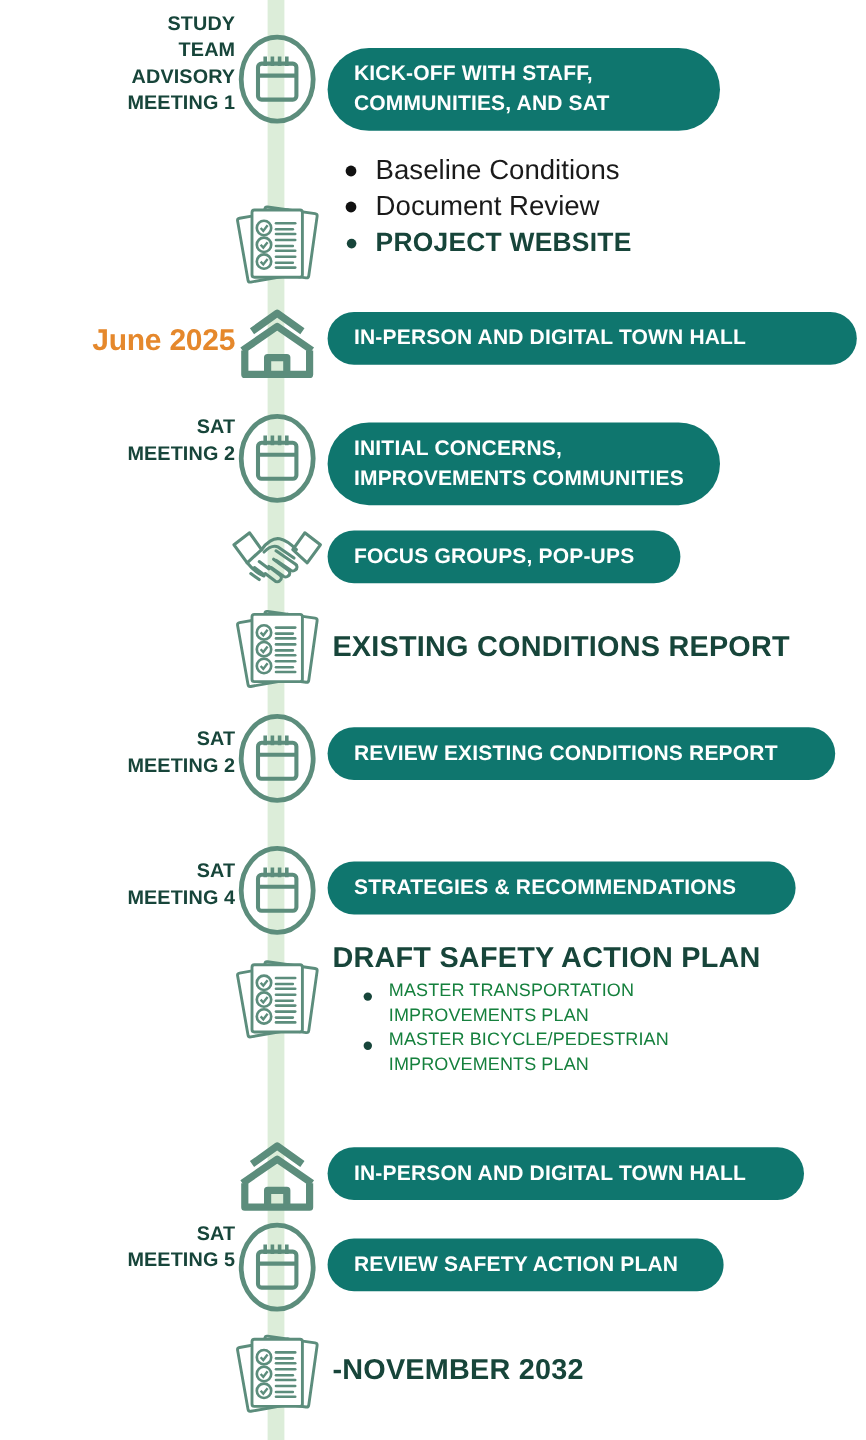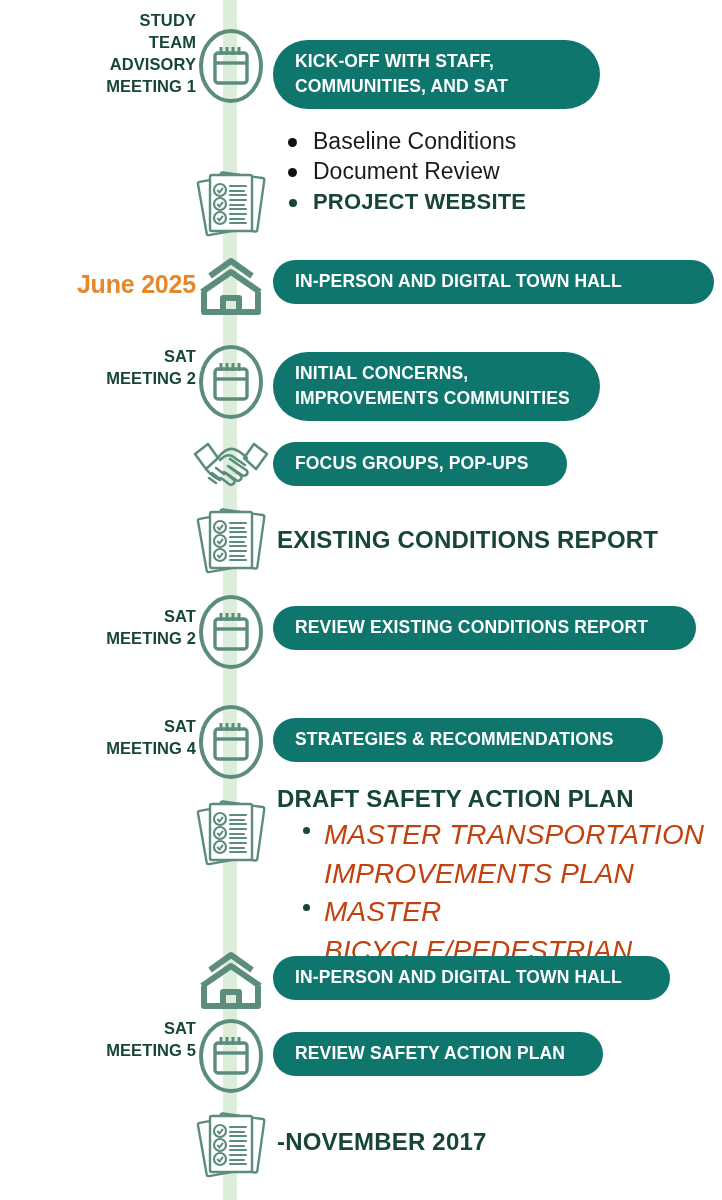--- a/index.html
+++ b/index.html
@@ -133,26 +133,25 @@
   ul.bullets li.accent::before {
     background: #17453a;
     width: 8px; height: 8px;
     left: -24px;
   }
 
   ul.bullets.sub {
     padding-left: 34px;
   }
   ul.bullets.sub li {
-    color: #c2410c;
-    font-size: 28px;
+    color: #15803d;
+    font-size: 15px;
     line-height: 1.38;
     font-weight: normal;
     letter-spacing: .1px;
-    font-style: italic;
   }
   ul.bullets.sub li::before {
     background: #17453a;
     width: 7px; height: 7px;
     left: -21px;
     top: 11px;
   }
 </style>
 </head>
 <body>
@@ -477,17 +476,17 @@
           <line x1="38" y1="35" x2="54" y2="35"></line>
           <line x1="38" y1="40" x2="52" y2="40"></line>
           <line x1="38" y1="44" x2="54" y2="44"></line>
           <line x1="38" y1="49" x2="54" y2="49"></line>
           <line x1="38" y1="54" x2="52" y2="54"></line>
           <line x1="38" y1="58" x2="54" y2="58"></line>
         </g>
       </svg>
     </div>
     <div class="heading" style="top:28px;">
-      <div>-NOVEMBER 2017</div>
+      <div>-NOVEMBER 2032</div>
     </div>
   </div>
 
 </div>
 
 </body></html>

